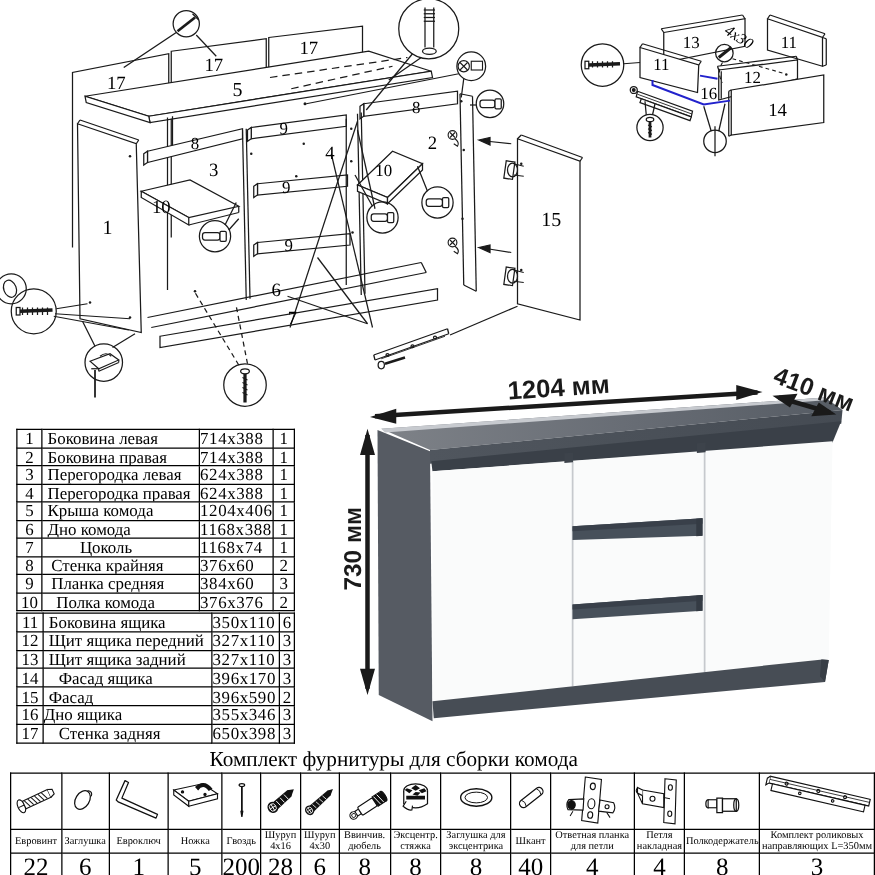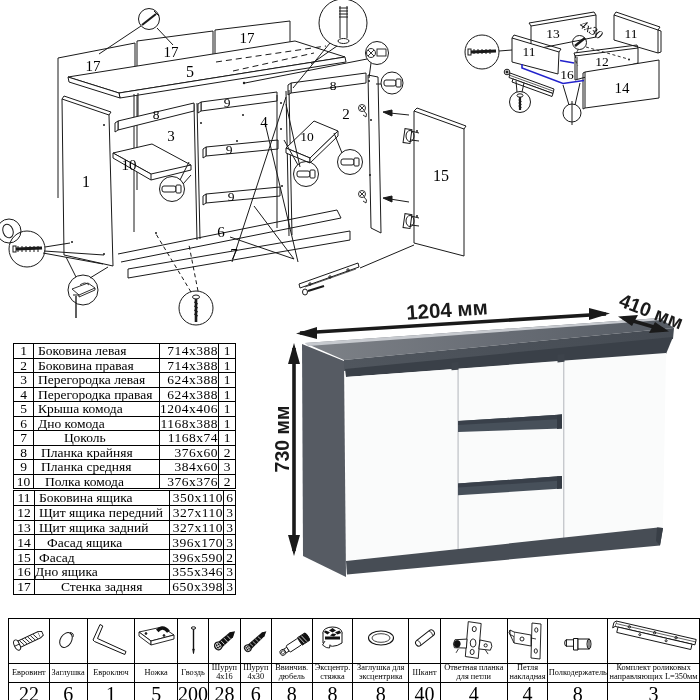--- a/index.html
+++ b/index.html
@@ -3,21 +3,21 @@
 <style>
 html,body{margin:0;padding:0;}
 body{width:700px;height:700px;background:#fff;font-family:"Liberation Serif",serif;}
 #page{position:relative;width:700px;height:700px;overflow:hidden;background:#fff;}
 #art{position:absolute;left:0;top:0;}
 table{border-collapse:collapse;table-layout:fixed;}
 .pt{position:absolute;left:13px;font-size:13.5px;}
 .pt td{border:1px solid #000;padding:0;white-space:nowrap;overflow:hidden;line-height:13px;height:13.5px;}
 .pt2 td{height:13.8px;}
 .pt td.n{text-align:center;}
-.pt td.s{text-align:right;letter-spacing:0.5px;}
+.pt td.s{text-align:left;letter-spacing:0.5px;}
 .pt td.q{text-align:center;}
 .pt td.nm{padding-left:4px;}
 #title{position:absolute;left:150px;top:598px;width:330px;text-align:center;font-size:17px;color:#000;}
 #hw{position:absolute;left:8px;top:618px;font-size:8.3px;}
 #hw td{border:1px solid #000;text-align:center;vertical-align:middle;padding:0;overflow:hidden;}
 #hw tr.ic td{height:43px;}
 #hw tr.nm td{height:18px;line-height:8.6px;font-size:8.3px;}
 #hw tr.qt td{height:15px;font-size:20px;}
 </style></head>
 <body>
@@ -474,21 +474,21 @@
           <td class="q">1</td>
         </tr>
 <tr>
           <td class="n">7</td>
           <td class="nm" style="padding-left:30px">Цоколь</td>
           <td class="s">1168х74</td>
           <td class="q">1</td>
         </tr>
 <tr>
           <td class="n">8</td>
-          <td class="nm" style="padding-left:7px">Планка крайняя</td>
+          <td class="nm" style="padding-left:7px">Стенка крайняя</td>
           <td class="s">376х60</td>
           <td class="q">2</td>
         </tr>
 <tr>
           <td class="n">9</td>
           <td class="nm" style="padding-left:7px">Планка средняя</td>
           <td class="s">384х60</td>
           <td class="q">3</td>
         </tr>
 <tr>
@@ -539,27 +539,28 @@
           <td class="q">2</td>
         </tr>
 <tr>
           <td class="n">16</td>
           <td class="nm" style="padding-left:0">Дно ящика</td>
           <td class="s">355х346</td>
           <td class="q">3</td>
         </tr>
 <tr>
           <td class="n">17</td>
-          <td class="nm" style="padding-left:26px">Стенка задняя</td>
+          <td class="nm" style="padding-left:12px">Стенка задняя</td>
           <td class="s">650х398</td>
           <td class="q">3</td>
         </tr>
 </tbody>
     </table>
 
+<div id="title">Комплект фурнитуры для сборки комода</div>
 
 <table id="hw">
 <colgroup>
         <col style="width:41px">
         <col style="width:38px">
         <col style="width:48px">
         <col style="width:43px">
         <col style="width:29px">
         <col style="width:32px">
         <col style="width:31px">

